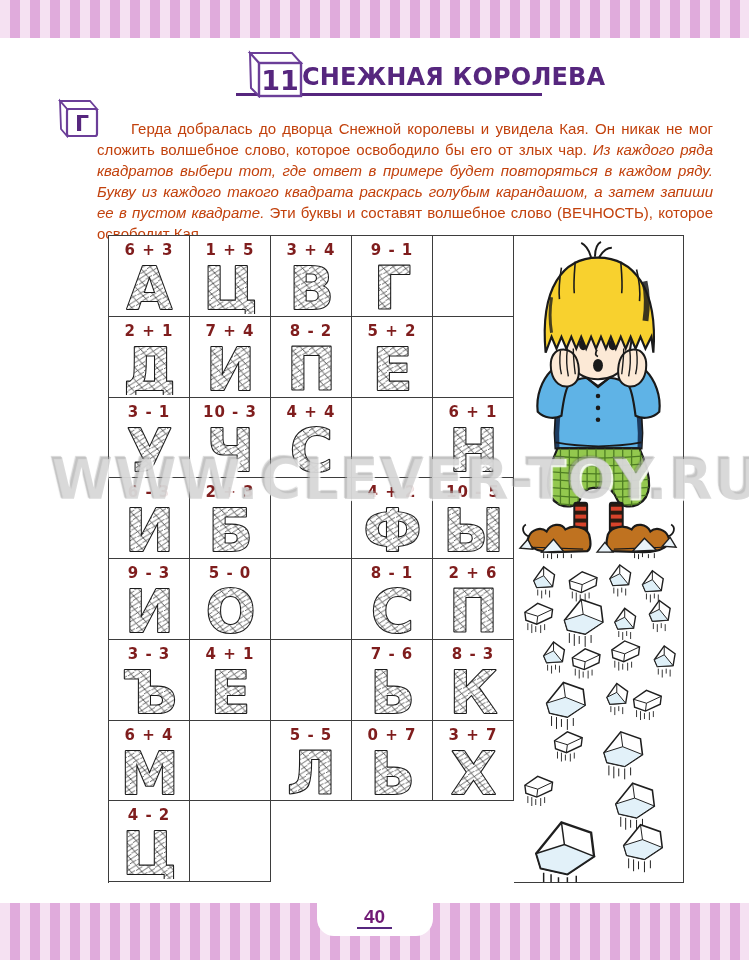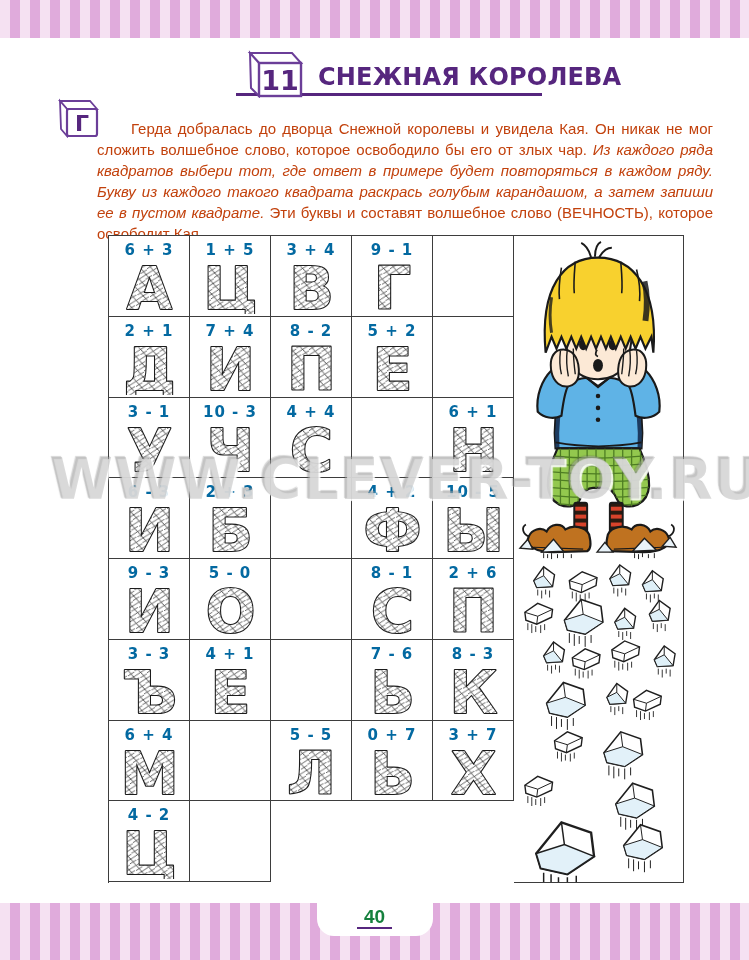--- a/index.html
+++ b/index.html
@@ -12,30 +12,30 @@
     background:repeating-linear-gradient(90deg,#f5e1f2 0 10px,#e0abdc 10px 20px);
   }
   .stripe-top{top:0;height:38px;}
   .stripe-bottom{top:903px;height:57px;}
   .page-num-notch{
     position:absolute;left:317px;top:903px;width:116px;height:33px;
     background:#ffffff;border-radius:0 0 17px 17px;
   }
   .page-num-wrap{position:absolute;left:0;top:906px;width:749px;text-align:center;}
   .page-num{
-    display:inline-block;font-size:19px;font-weight:bold;color:#15803d;
+    display:inline-block;font-size:19px;font-weight:bold;color:#701a75;
     line-height:21px;padding:0 7px;border-bottom:2.5px solid #56267e;
   }
   
   .title-underline{position:absolute;left:236px;top:93px;width:306px;height:2.5px;background:#56267e;}
   .lesson-cube{position:absolute;left:243px;top:50px;width:66px;height:48px;}
   .task-cube{position:absolute;left:55px;top:98px;width:46px;height:40px;}
   .cube-num{font-family:"DejaVu Sans",sans-serif;font-weight:bold;fill:#56267e;}
   .page-title{
-    position:absolute;left:318px;top:63px;width:320px;
+    position:absolute;left:302px;top:63px;width:320px;
     font-family:"DejaVu Sans",sans-serif;font-size:24px;font-weight:bold;
     color:#56267e;letter-spacing:0.2px;white-space:nowrap;
   }
   
   .instructions{
     position:absolute;left:97px;top:104px;width:616px;
     font-size:15px;line-height:20.9px;color:#c2410c;
     text-align:justify;text-indent:34px;
   }
   .instructions .it{font-style:italic;}
@@ -46,21 +46,21 @@
     grid-template-columns:repeat(5,81px) 170px;
     grid-template-rows:repeat(8,80.75px);
     border-top:1px solid #3d3d3d;border-left:1px solid #3d3d3d;
     background:#fff;
   }
   .cell{
     border-right:1px solid #3d3d3d;border-bottom:1px solid #3d3d3d;
     box-sizing:border-box;text-align:center;background:#fff;overflow:hidden;
   }
   .expr{
-    margin-top:5px;height:17px;font-size:15px;font-weight:bold;color:#0369a1;
+    margin-top:5px;height:17px;font-size:15px;font-weight:bold;color:#7f1d1d;
     font-family:"DejaVu Sans",sans-serif;letter-spacing:1px;
   }
   .letter-svg{display:block;margin:0 auto;width:79px;height:56px;}
   .letter-text{
     font-family:"DejaVu Sans",sans-serif;font-weight:bold;font-size:60px;
     fill:url(#tri);stroke:#1c1c1c;stroke-width:2.2px;
     paint-order:stroke;stroke-linejoin:round;
   }
   .illus-cell{grid-column:6;grid-row:1 / span 9;padding:0;}
   .illus-cell svg{display:block;}

